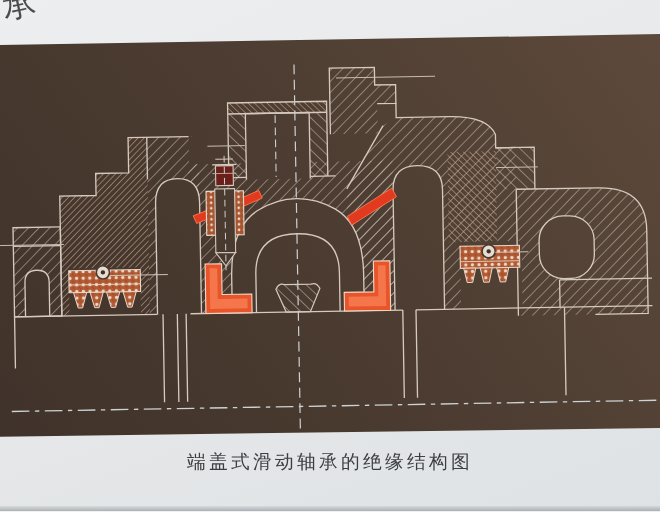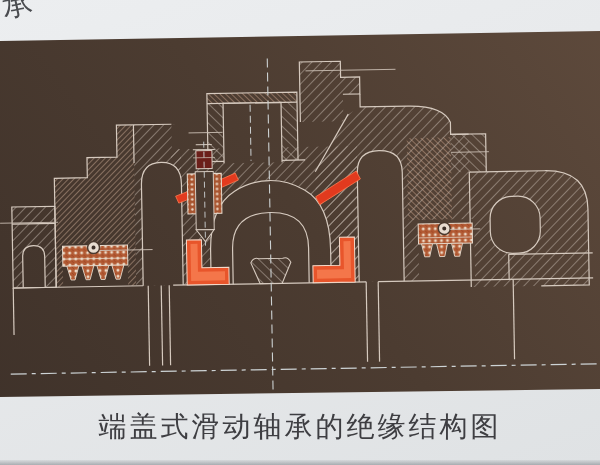--- a/index.html
+++ b/index.html
@@ -8,21 +8,21 @@
     background:linear-gradient(160deg,#eceef0 0%,#e7e9eb 45%,#dfe2e4 100%);
     font-family:"DejaVu Sans","Liberation Sans",sans-serif;
   }
   .partial-char{
     position:absolute;left:2px;top:-16px;font-size:30px;color:#4a4c50;
     transform:rotate(-12deg);font-weight:500;
   }
   .figure-svg{position:absolute;left:0;top:0;}
   .caption{
     position:absolute;left:0;top:408px;width:600px;text-align:center;
-    font-size:28px;letter-spacing:3px;color:#3e3e42;font-weight:500;
+    font-size:17px;letter-spacing:3px;color:#3e3e42;font-weight:500;
   }
   .bottom-strip{
     position:absolute;left:0;top:460px;width:600px;height:5px;
     background:linear-gradient(180deg,rgba(150,155,160,.15),rgba(120,126,132,.55));
   }
 </style>
 </head>
 <body>
 
 <div class="page">

